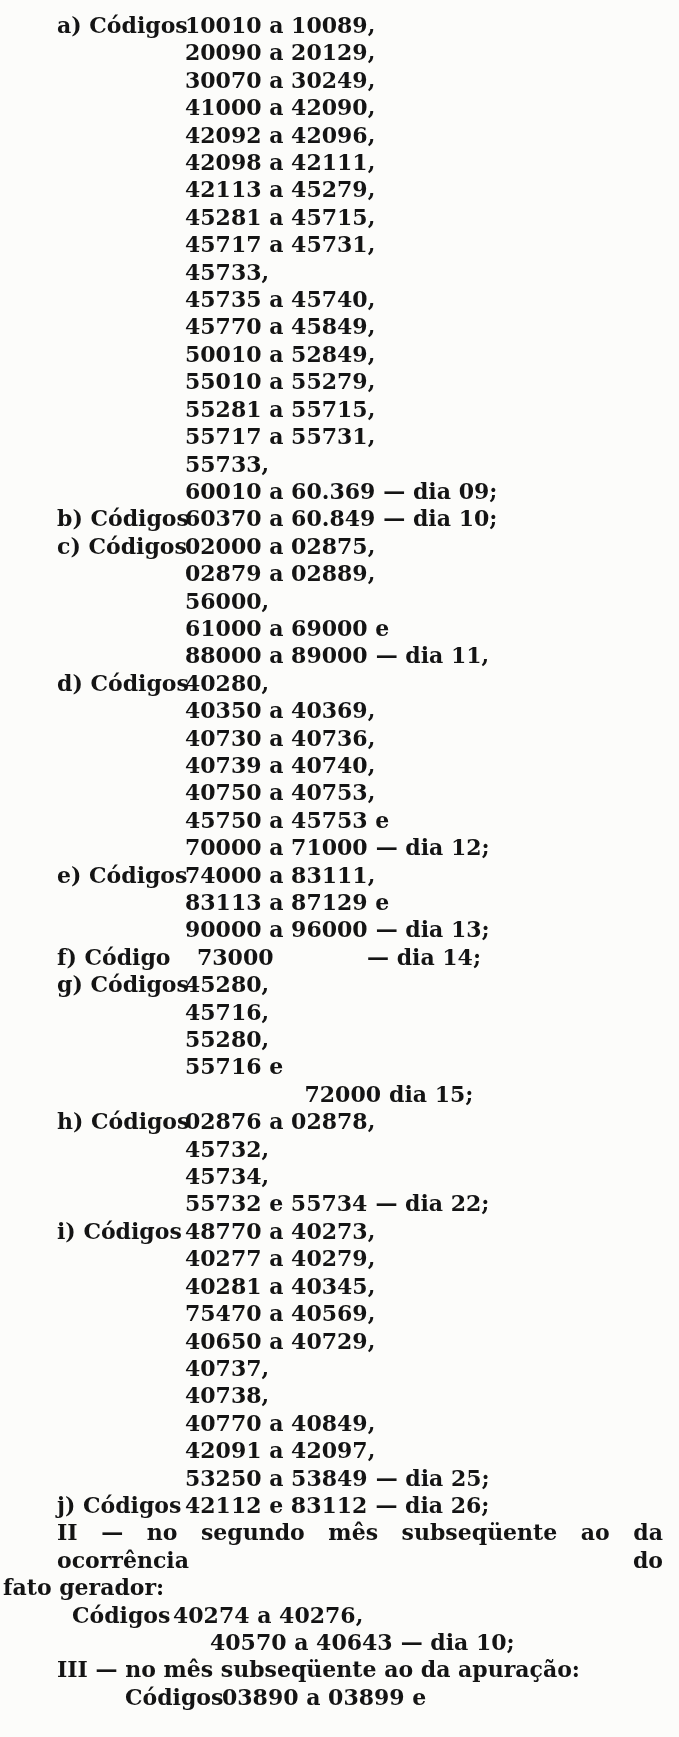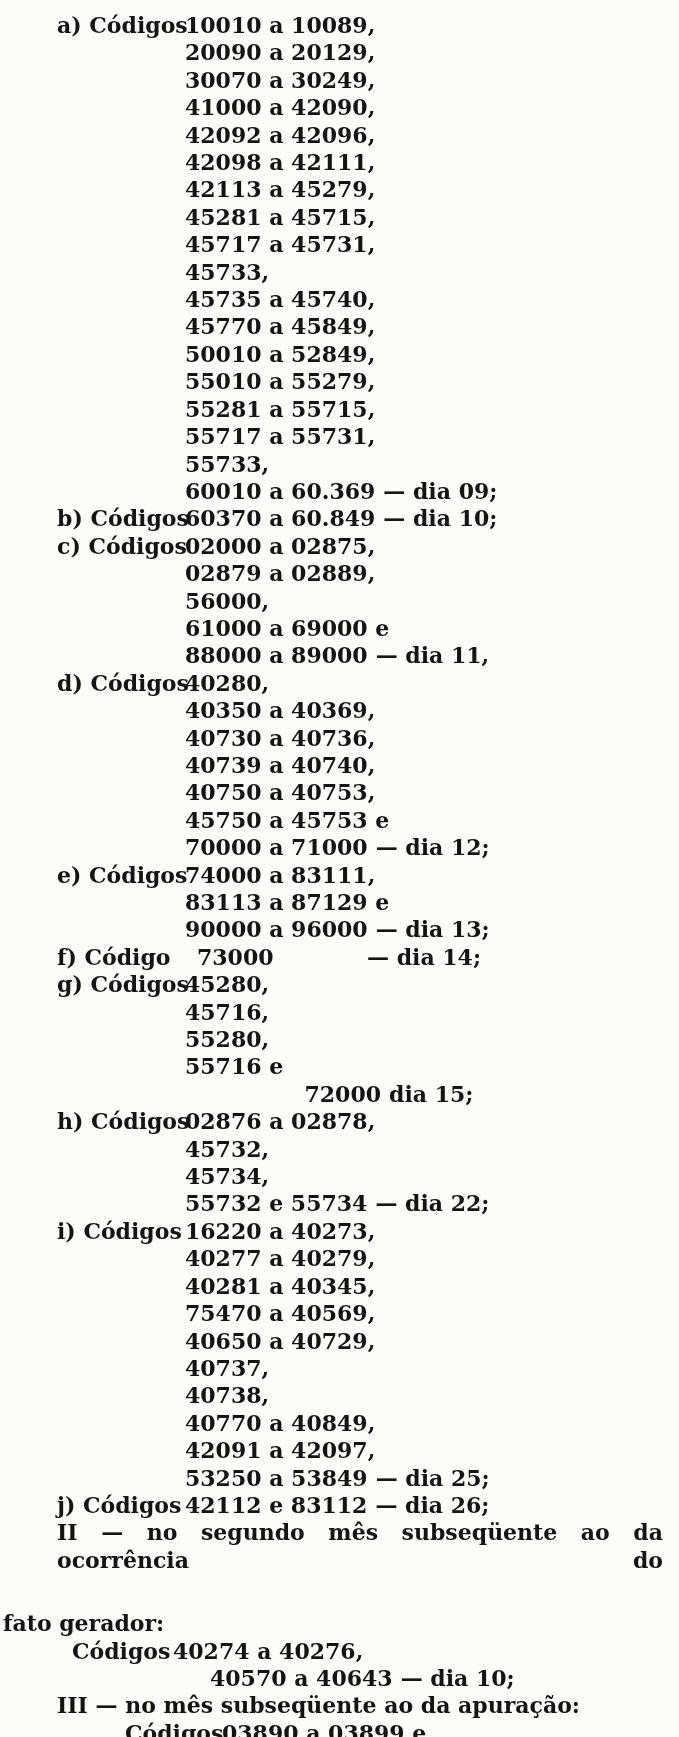--- a/index.html
+++ b/index.html
@@ -19,21 +19,21 @@
   .ln{padding-left:57px;white-space:nowrap;}
   .lbl{display:inline-block;width:128px;}
   .sfx{padding-left:8px;}
   .sfx:empty{padding-left:0;}
   
   .gap-f .code{display:inline-block;min-width:162px;margin-left:12px;}
   
   .gap-g .code{display:inline-block;min-width:196px;text-align:right;}
   
   .ii-head{text-align:justify;text-align-last:justify;padding-right:16px;white-space:normal;}
-  .flush{padding-left:3px;margin-top:36px;}
+  .flush{padding-left:3px;}
   .ii-cod{padding-left:72px;}
   .ii-cod .lbl{width:101px;}
   .ii-cont{padding-left:210px;}
   .iii-cod{padding-left:125px;}
   .iii-cod .lbl{width:97px;}
 </style>
 </head>
 <body>
 
 <div class="page">
@@ -74,21 +74,21 @@
   <div class="ln gap-f"><span class="lbl">f) Código</span><span class="code">73000</span><span class="sfx">— dia 14;</span></div>
   <div class="ln"><span class="lbl">g) Códigos</span><span class="code">45280,</span><span class="sfx"></span></div>
   <div class="ln"><span class="lbl"></span><span class="code">45716,</span><span class="sfx"></span></div>
   <div class="ln"><span class="lbl"></span><span class="code">55280,</span><span class="sfx"></span></div>
   <div class="ln"><span class="lbl"></span><span class="code">55716 e</span><span class="sfx"></span></div>
   <div class="ln gap-g"><span class="lbl"></span><span class="code">72000</span><span class="sfx">dia 15;</span></div>
   <div class="ln"><span class="lbl">h) Códigos</span><span class="code">02876 a 02878,</span><span class="sfx"></span></div>
   <div class="ln"><span class="lbl"></span><span class="code">45732,</span><span class="sfx"></span></div>
   <div class="ln"><span class="lbl"></span><span class="code">45734,</span><span class="sfx"></span></div>
   <div class="ln"><span class="lbl"></span><span class="code">55732 e 55734</span><span class="sfx">— dia 22;</span></div>
-  <div class="ln"><span class="lbl">i) Códigos</span><span class="code">16220 a 40273,</span><span class="sfx"></span></div>
+  <div class="ln"><span class="lbl">i) Códigos</span><span class="code">48770 a 40273,</span><span class="sfx"></span></div>
   <div class="ln"><span class="lbl"></span><span class="code">40277 a 40279,</span><span class="sfx"></span></div>
   <div class="ln"><span class="lbl"></span><span class="code">40281 a 40345,</span><span class="sfx"></span></div>
   <div class="ln"><span class="lbl"></span><span class="code">75470 a 40569,</span><span class="sfx"></span></div>
   <div class="ln"><span class="lbl"></span><span class="code">40650 a 40729,</span><span class="sfx"></span></div>
   <div class="ln"><span class="lbl"></span><span class="code">40737,</span><span class="sfx"></span></div>
   <div class="ln"><span class="lbl"></span><span class="code">40738,</span><span class="sfx"></span></div>
   <div class="ln"><span class="lbl"></span><span class="code">40770 a 40849,</span><span class="sfx"></span></div>
   <div class="ln"><span class="lbl"></span><span class="code">42091 a 42097,</span><span class="sfx"></span></div>
   <div class="ln"><span class="lbl"></span><span class="code">53250 a 53849</span><span class="sfx">— dia 25;</span></div>
   <div class="ln"><span class="lbl">j) Códigos</span><span class="code">42112 e 83112</span><span class="sfx">— dia 26;</span></div>

